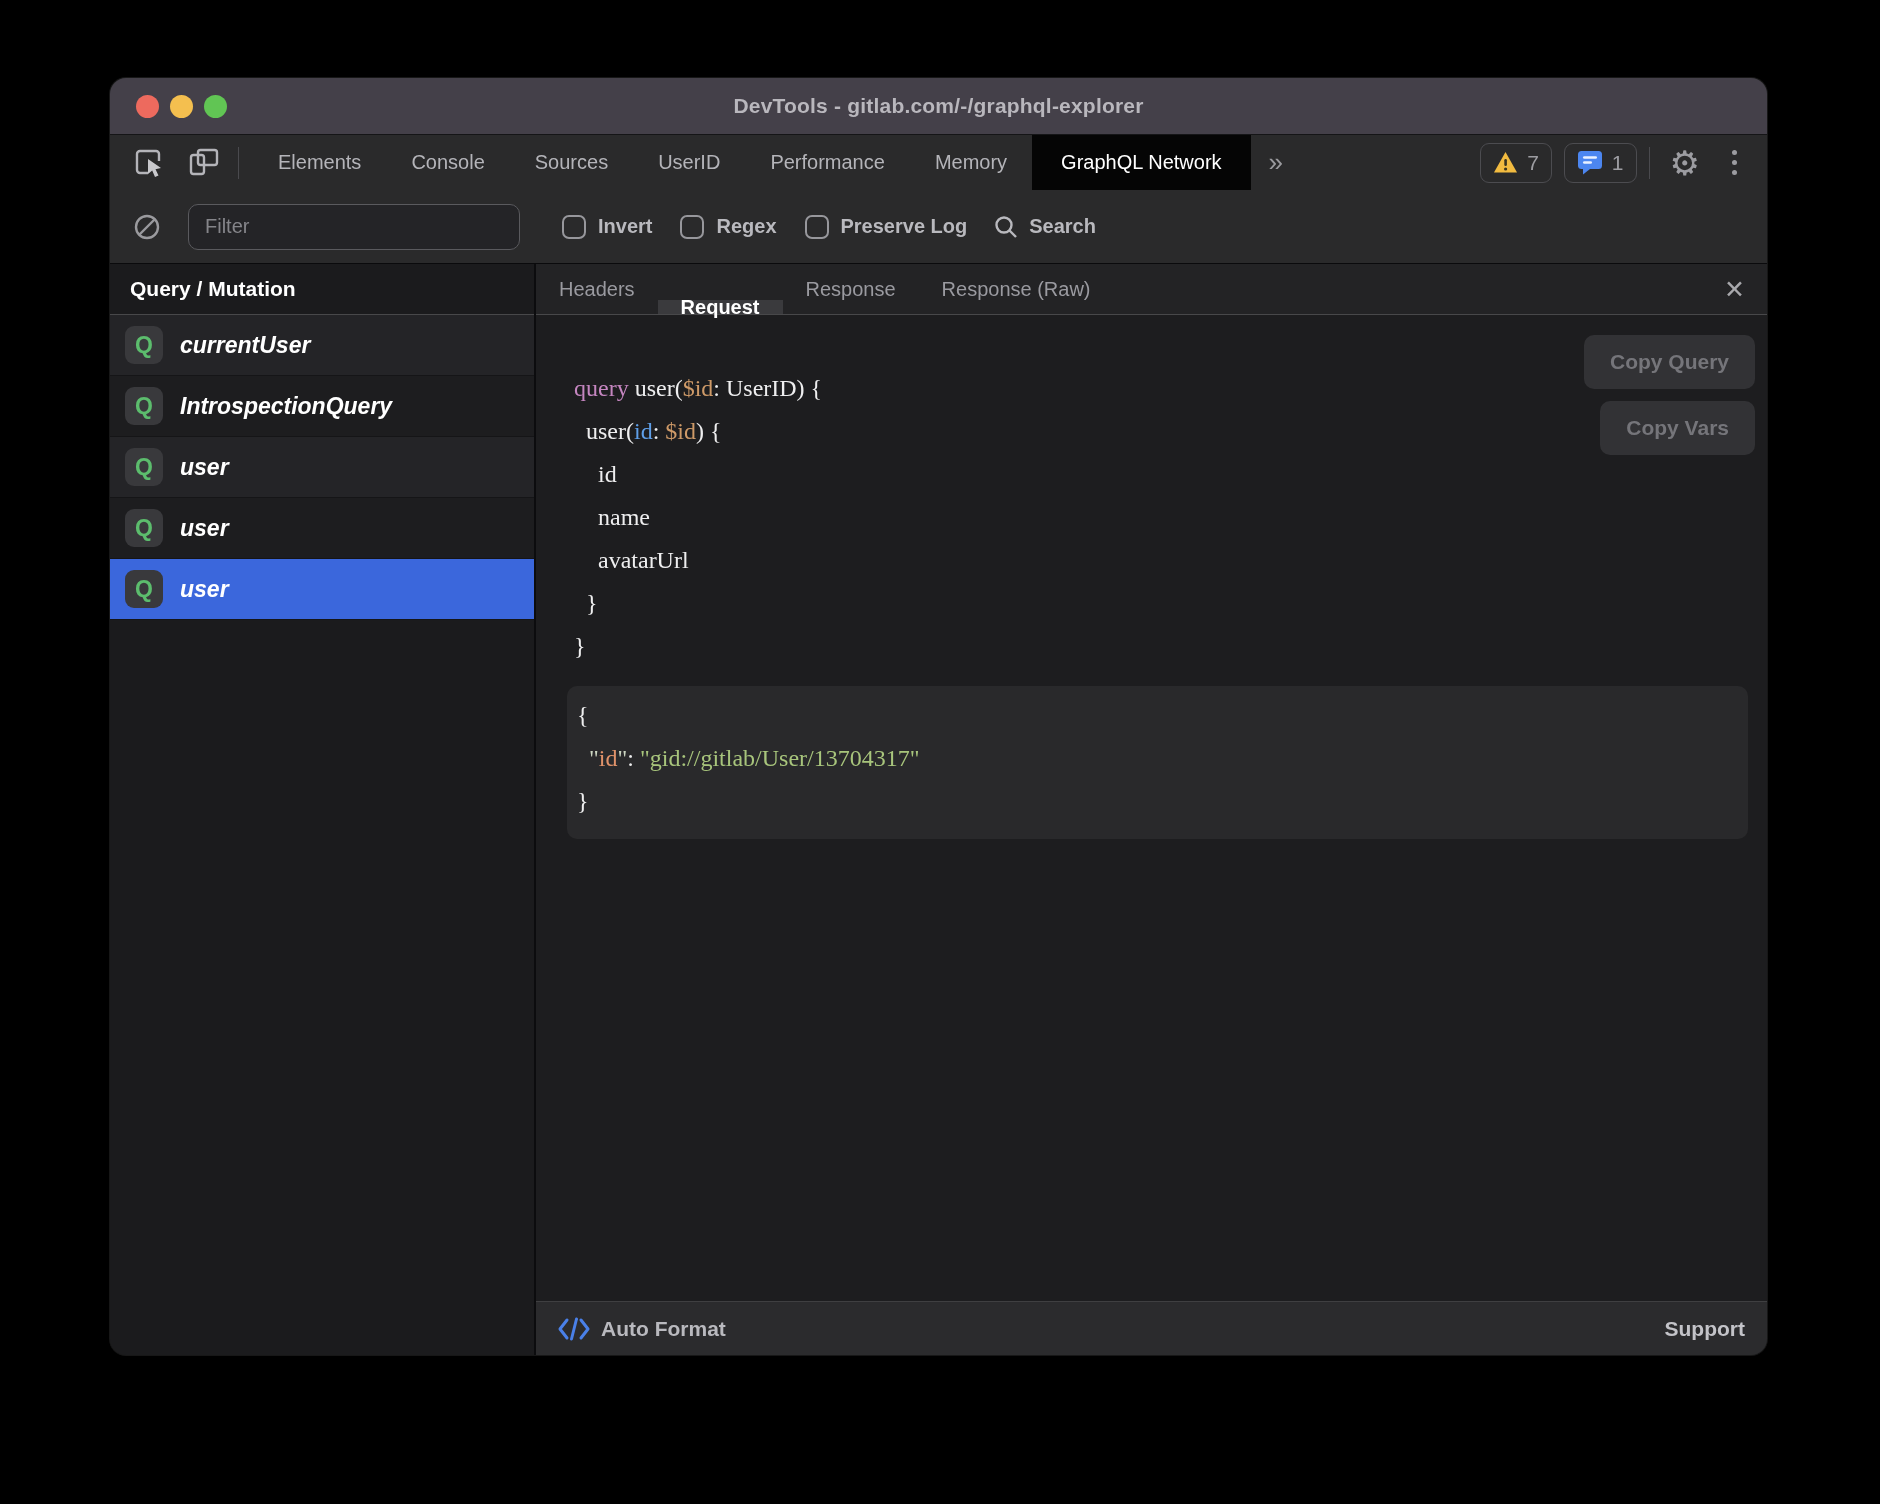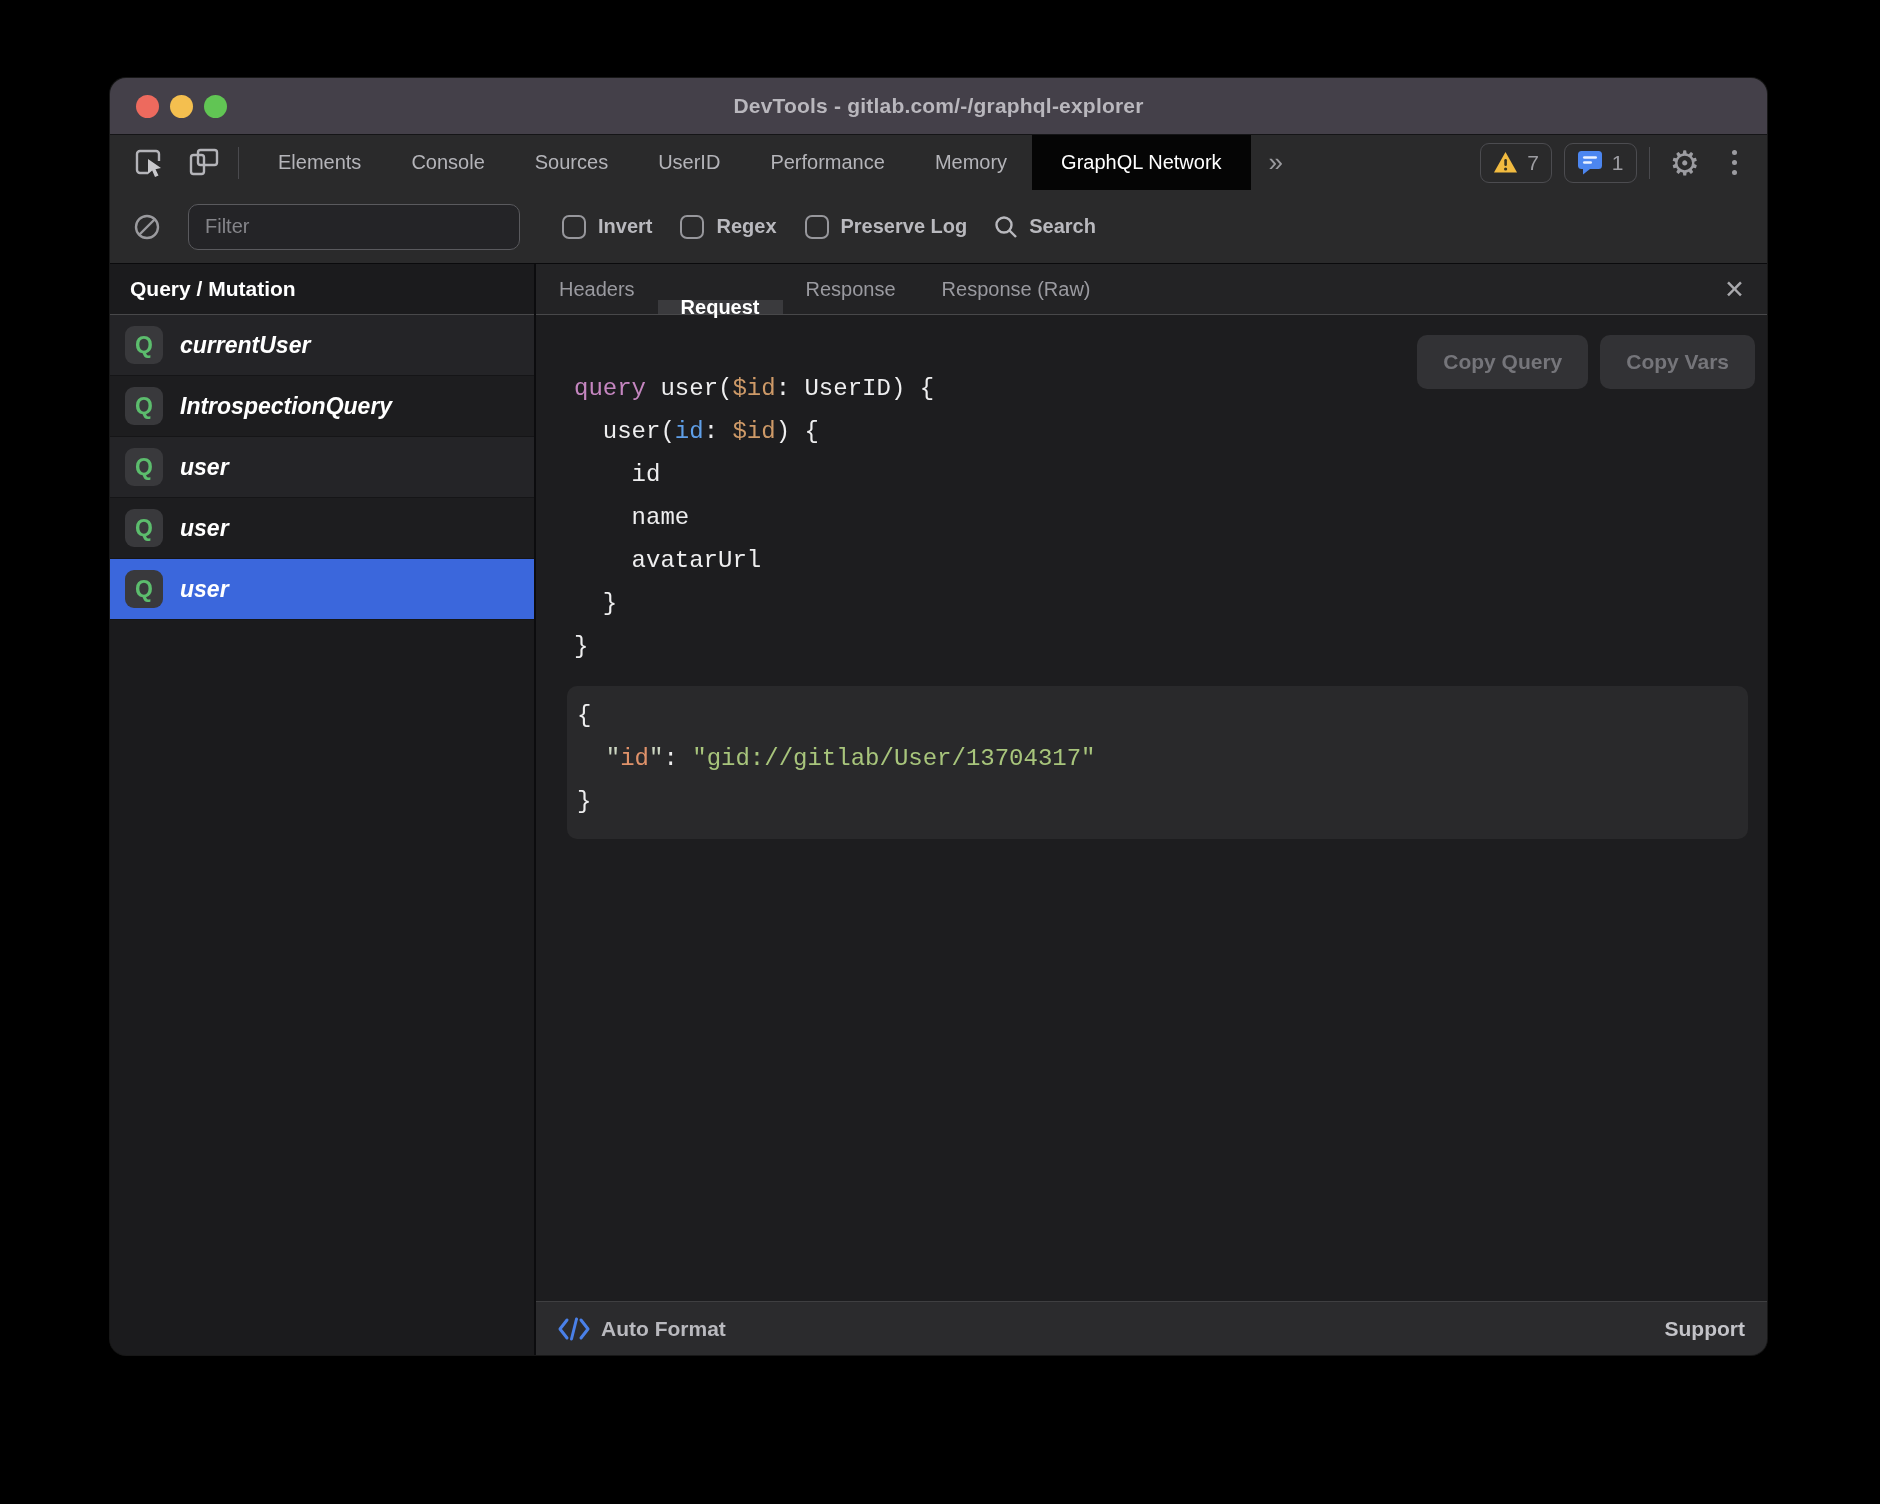--- a/index.html
+++ b/index.html
@@ -66,25 +66,25 @@
   .rightpane { flex:1; display:flex; flex-direction:column; min-width:0; background:#1d1d1f; }
   .detail-tabs { height:51px; flex:0 0 51px; background:#232325; display:flex; align-items:stretch;
                  border-bottom:1px solid #48484a; color:#9a9aa0; font-size:20px; }
   .detail-tab { display:flex; align-items:center; padding:0 23px; }
   .detail-tab.selected { background:#3a3a3d; color:#ffffff; font-weight:bold;margin-top:36px; }
   .close-x { margin-left:auto; display:flex; align-items:center; padding:0 22px;
              color:#a8a8ac; font-size:25px; }
 
   .detail-content { flex:1; position:relative; overflow:hidden; }
   .code-block { padding:52px 0 0 38px; }
-  .cl { font-family:Liberation Mono, monospace; font-size:24px; line-height:43px; white-space:pre; }
+  .cl { font-family:Liberation Serif, serif; font-size:24px; line-height:43px; white-space:pre; }
   .tk-kw { color:#c586c0; } .tk-vr { color:#ce9a68; } .tk-at { color:#5f9fe8; }
   .tk-pl { color:#eeeeef; } .tk-ky { color:#e0926a; } .tk-qt { color:#ccd6c2; } .tk-st { color:#a8c57c; }
 
-  .copy-btns { position:absolute; top:20px; right:12px; display:flex; 
+  .copy-btns { position:absolute; top:20px; right:12px; display:flex; flex-direction:column;
                align-items:flex-end; gap:12px; }
   .copy-btn { background:#323235; border:none; border-radius:10px; color:#75757a;
               font-size:21px; font-weight:bold; height:54px; padding:0 26px;
               font-family:"Liberation Sans", sans-serif; }
 
   .vars-block { margin:18px 19px 0 31px; background:#29292b; border-radius:10px;
                 padding:8px 10px 16px 10px; }
 
   .bottombar { height:54px; flex:0 0 54px; background:#2b2b2d; border-top:1px solid #3f3f41;
                display:flex; align-items:center; justify-content:space-between; padding:0 22px; }

